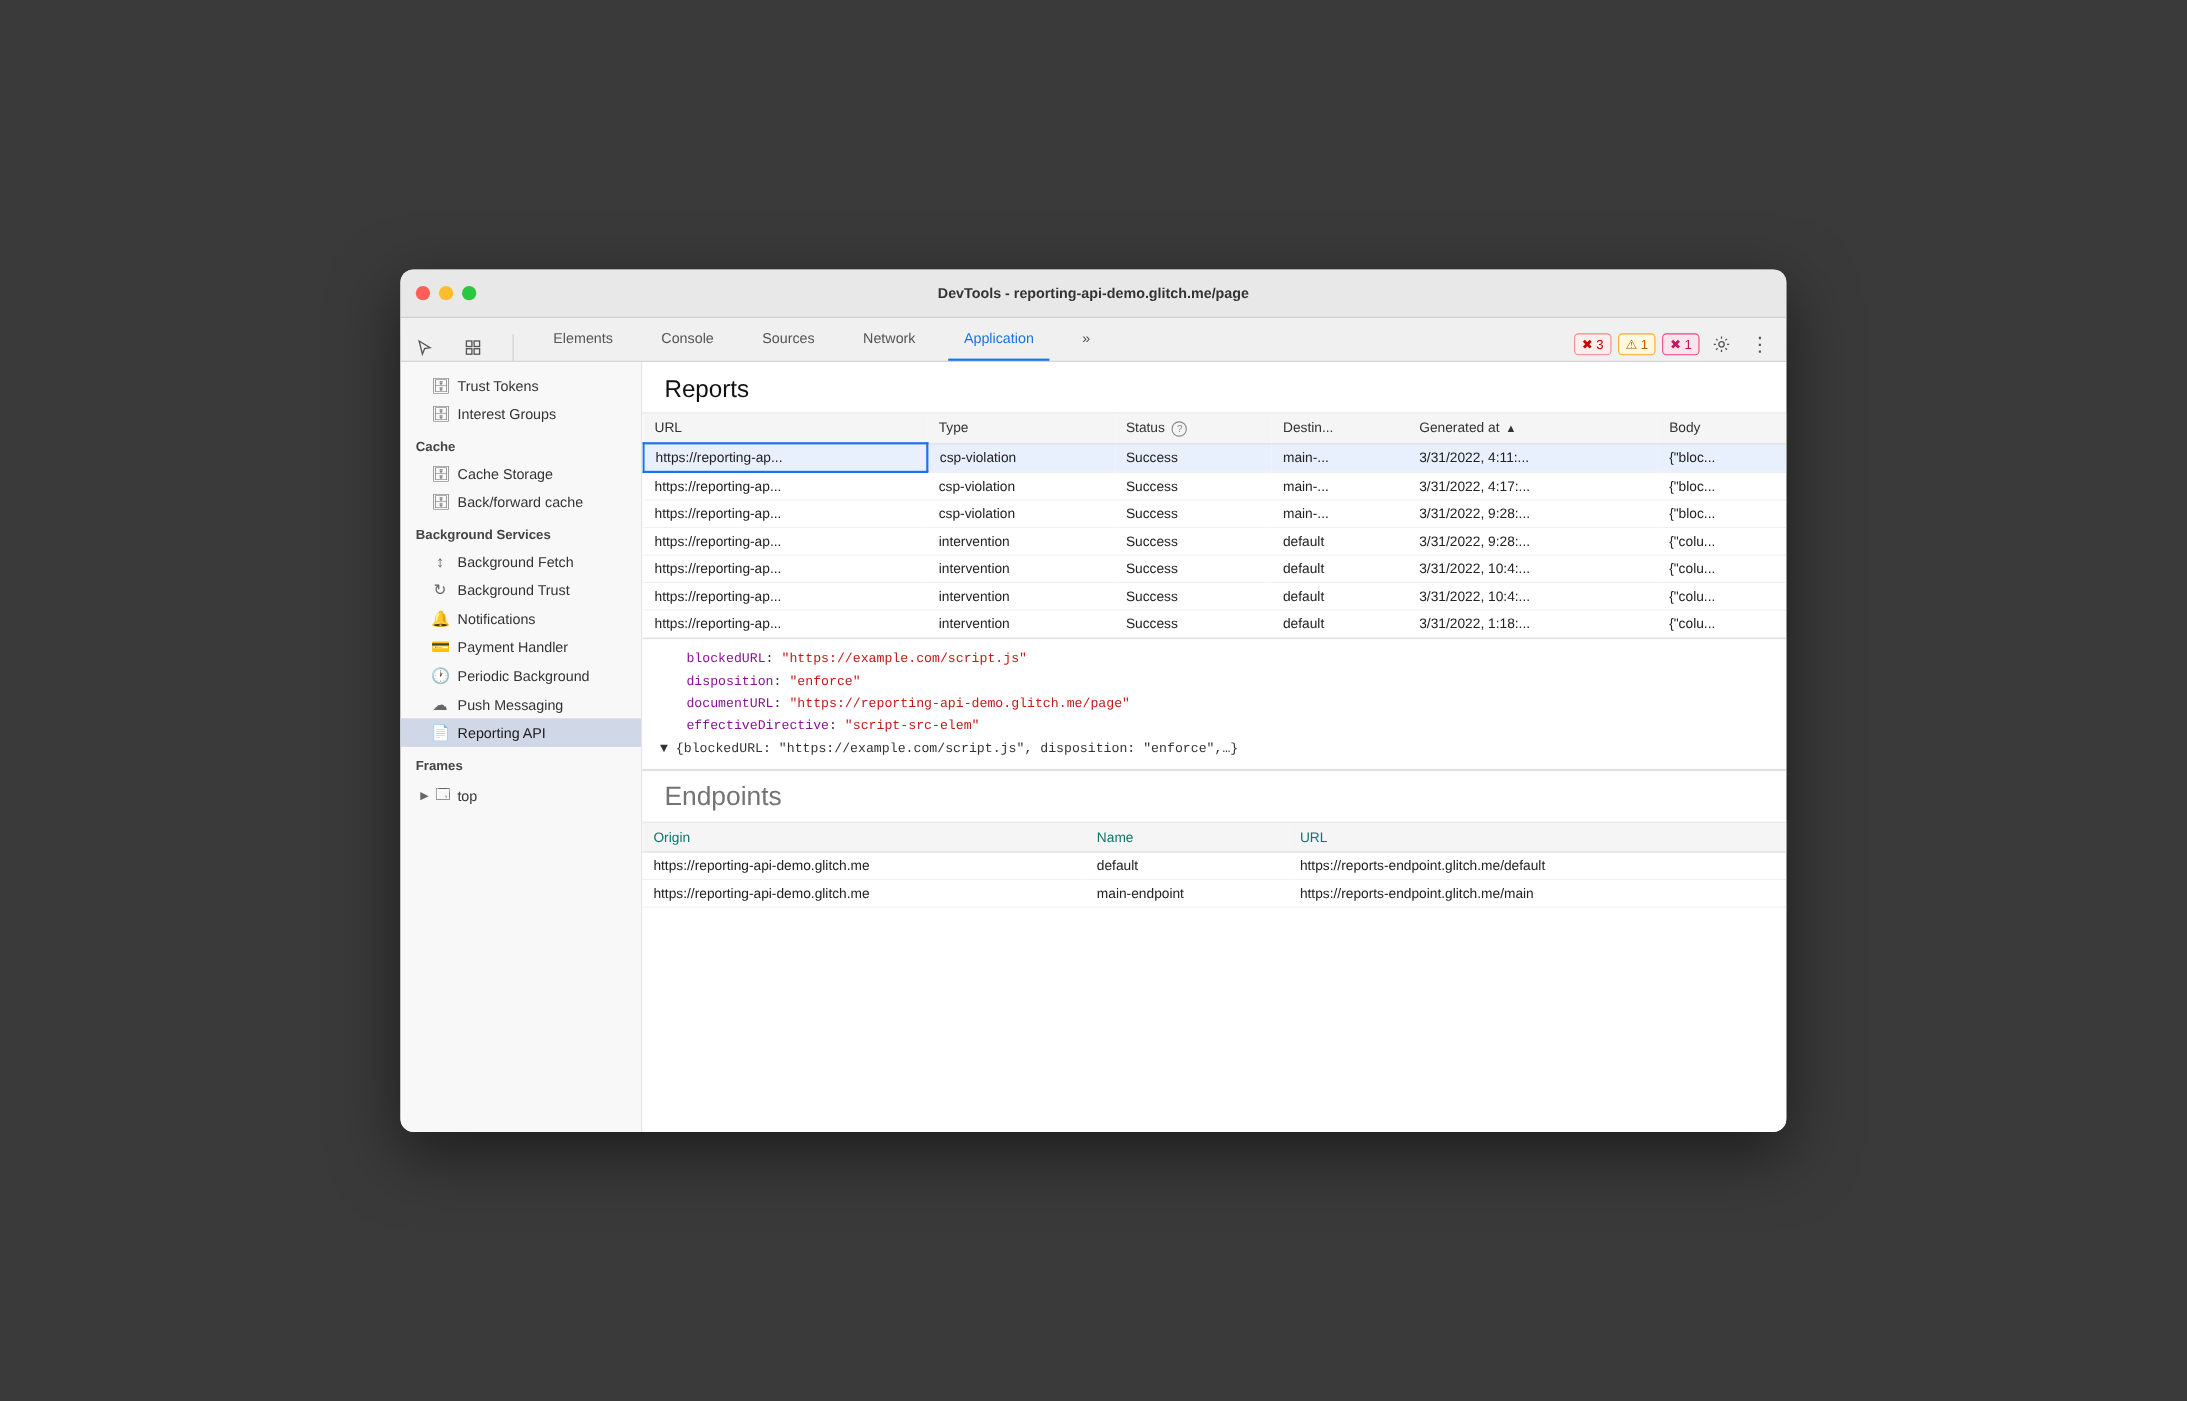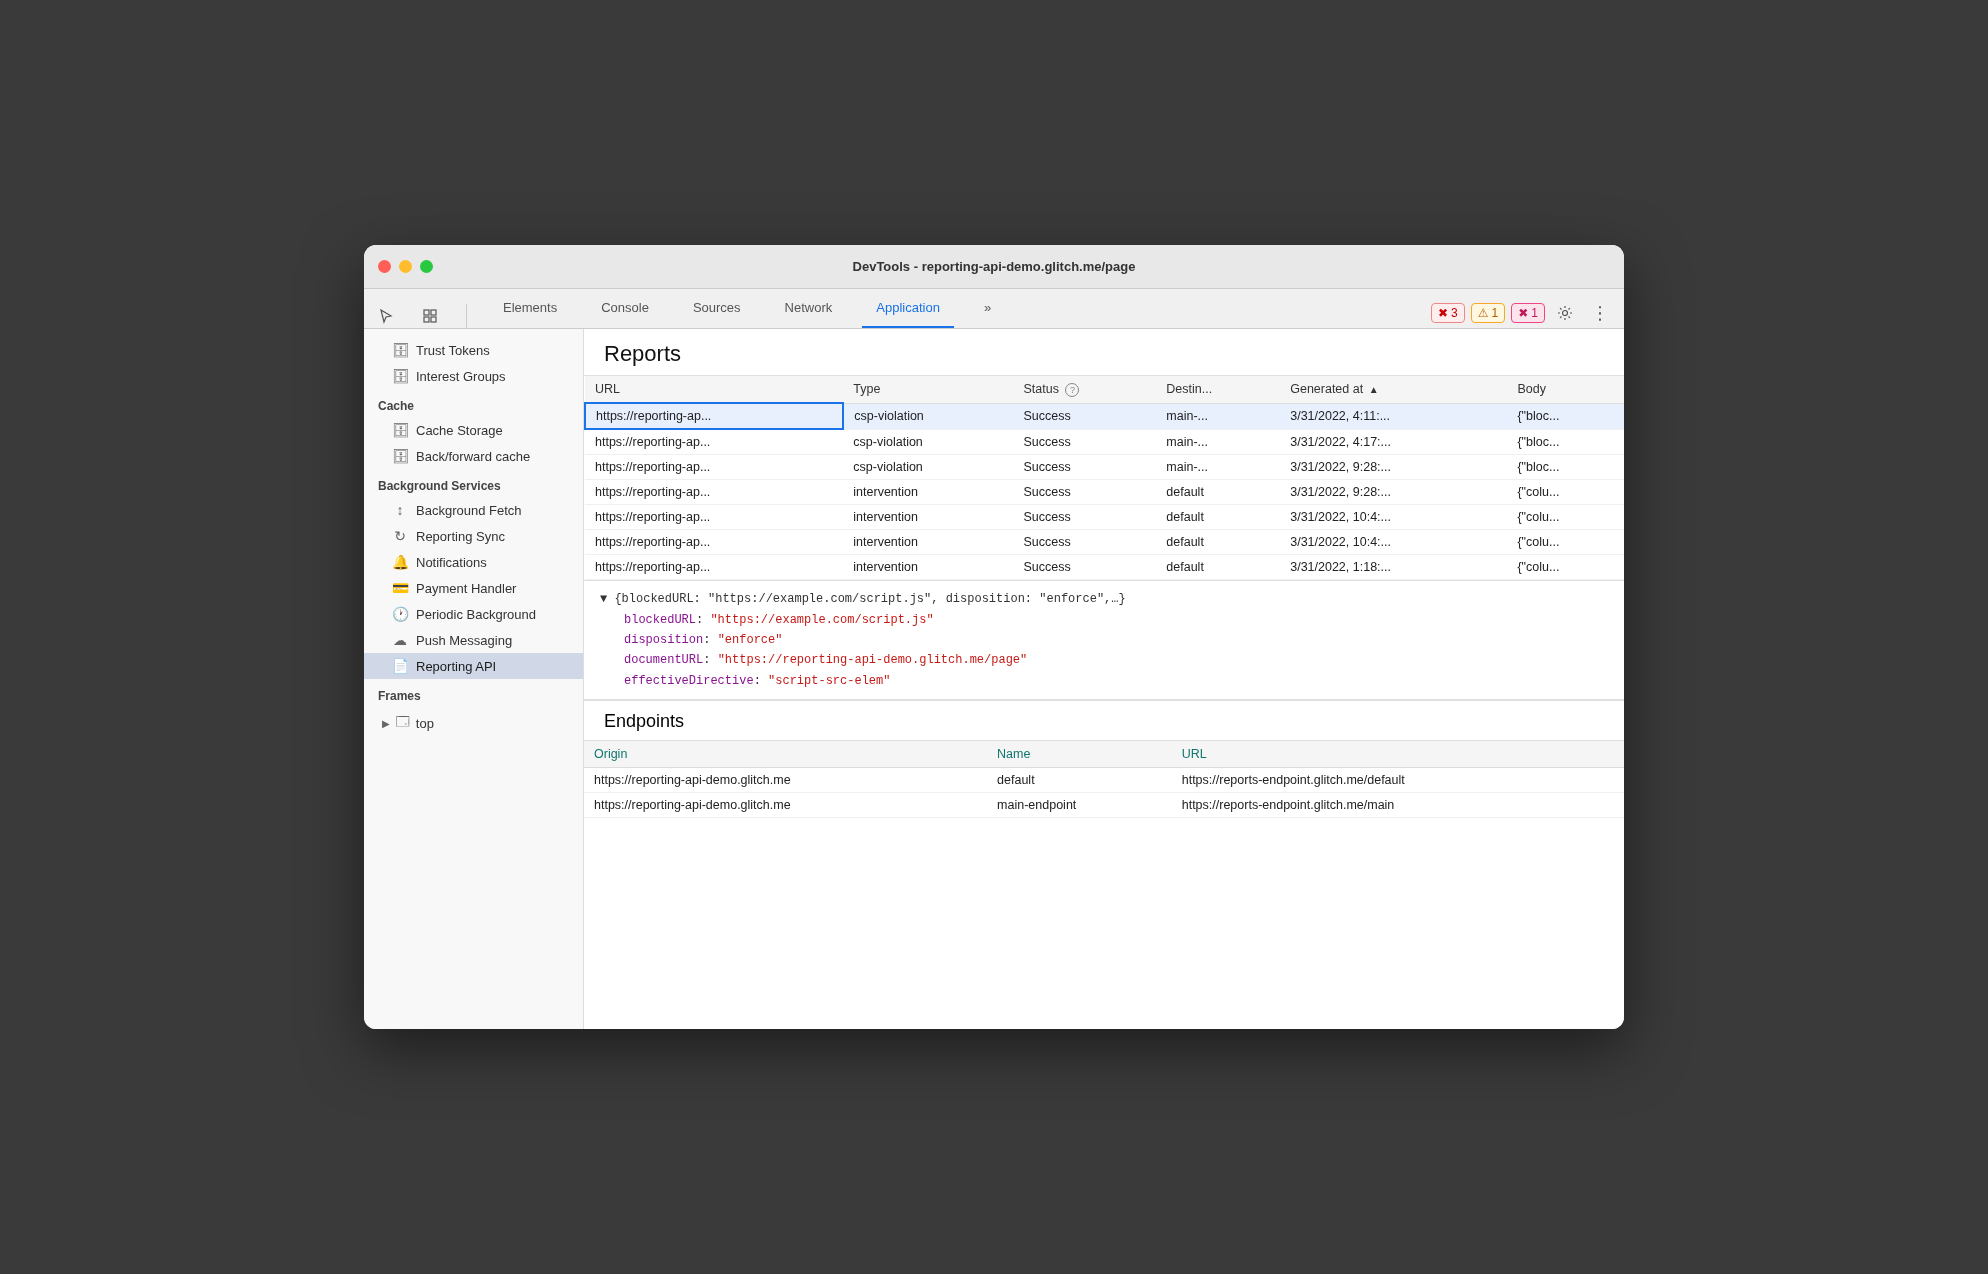--- a/index.html
+++ b/index.html
@@ -240,24 +240,24 @@
       font-size: 12px;
       line-height: 1.7;
       overflow-x: auto;
     }
     .detail-panel .json-brace { color: #333; }
     .detail-panel .json-key { color: #881391; }
     .detail-panel .json-string { color: #c41a16; }
     .detail-panel .json-summary { color: #333; }
     
     .endpoints-title {
-      font-size: 18px;
+      font-size: 24px;
       font-weight: 400;
       padding: 10px 20px 8px 20px;
-      color: #000000;
+      color: #737373;
       border-top: 2px solid #e0e0e0;
       border-bottom: 1px solid #e0e0e0;
     }
     .endpoints-table {
       width: 100%;
       border-collapse: collapse;
       font-size: 12.5px;
     }
     .endpoints-table th {
       background: #f5f5f5;
@@ -369,21 +369,21 @@
         <span>Back/forward cache</span>
       </div>
 
       <div class="sidebar-section-label">Background Services</div>
       <div class="sidebar-item">
         <span class="sidebar-item-icon">↕</span>
         <span>Background Fetch</span>
       </div>
       <div class="sidebar-item">
         <span class="sidebar-item-icon">↻</span>
-        <span>Reporting Sync</span>
+        <span>Background Trust</span>
       </div>
       <div class="sidebar-item">
         <span class="sidebar-item-icon">🔔</span>
         <span>Notifications</span>
       </div>
       <div class="sidebar-item">
         <span class="sidebar-item-icon">💳</span>
         <span>Payment Handler</span>
       </div>
       <div class="sidebar-item">
@@ -490,29 +490,29 @@
       <td>intervention</td>
       <td>Success</td>
       <td>default</td>
       <td>3/31/2022, 1:18:...</td>
       <td>{"colu...</td>
     </tr>
           </tbody>
       </table>
 
       <div class="detail-panel">
-        <div>
-          <span class="json-summary">▼ {blockedURL: "https://example.com/script.js", disposition: "enforce",…}</span>
-        </div>
         <div id="detail-lines">
             <div style="padding-left: 24px;"><span class="json-key">blockedURL</span><span class="json-brace">: </span><span class="json-string">"https://example.com/script.js"</span></div>
             <div style="padding-left: 24px;"><span class="json-key">disposition</span><span class="json-brace">: </span><span class="json-string">"enforce"</span></div>
             <div style="padding-left: 24px;"><span class="json-key">documentURL</span><span class="json-brace">: </span><span class="json-string">"https://reporting-api-demo.glitch.me/page"</span></div>
             <div style="padding-left: 24px;"><span class="json-key">effectiveDirective</span><span class="json-brace">: </span><span class="json-string">"script-src-elem"</span></div>
           </div>
+        <div>
+          <span class="json-summary">▼ {blockedURL: "https://example.com/script.js", disposition: "enforce",…}</span>
+        </div>
       </div>
 
       <div class="endpoints-title">Endpoints</div>
 
       <table class="endpoints-table">
         <thead>
           <tr>
             <th>Origin</th>
             <th>Name</th>
             <th>URL</th>

